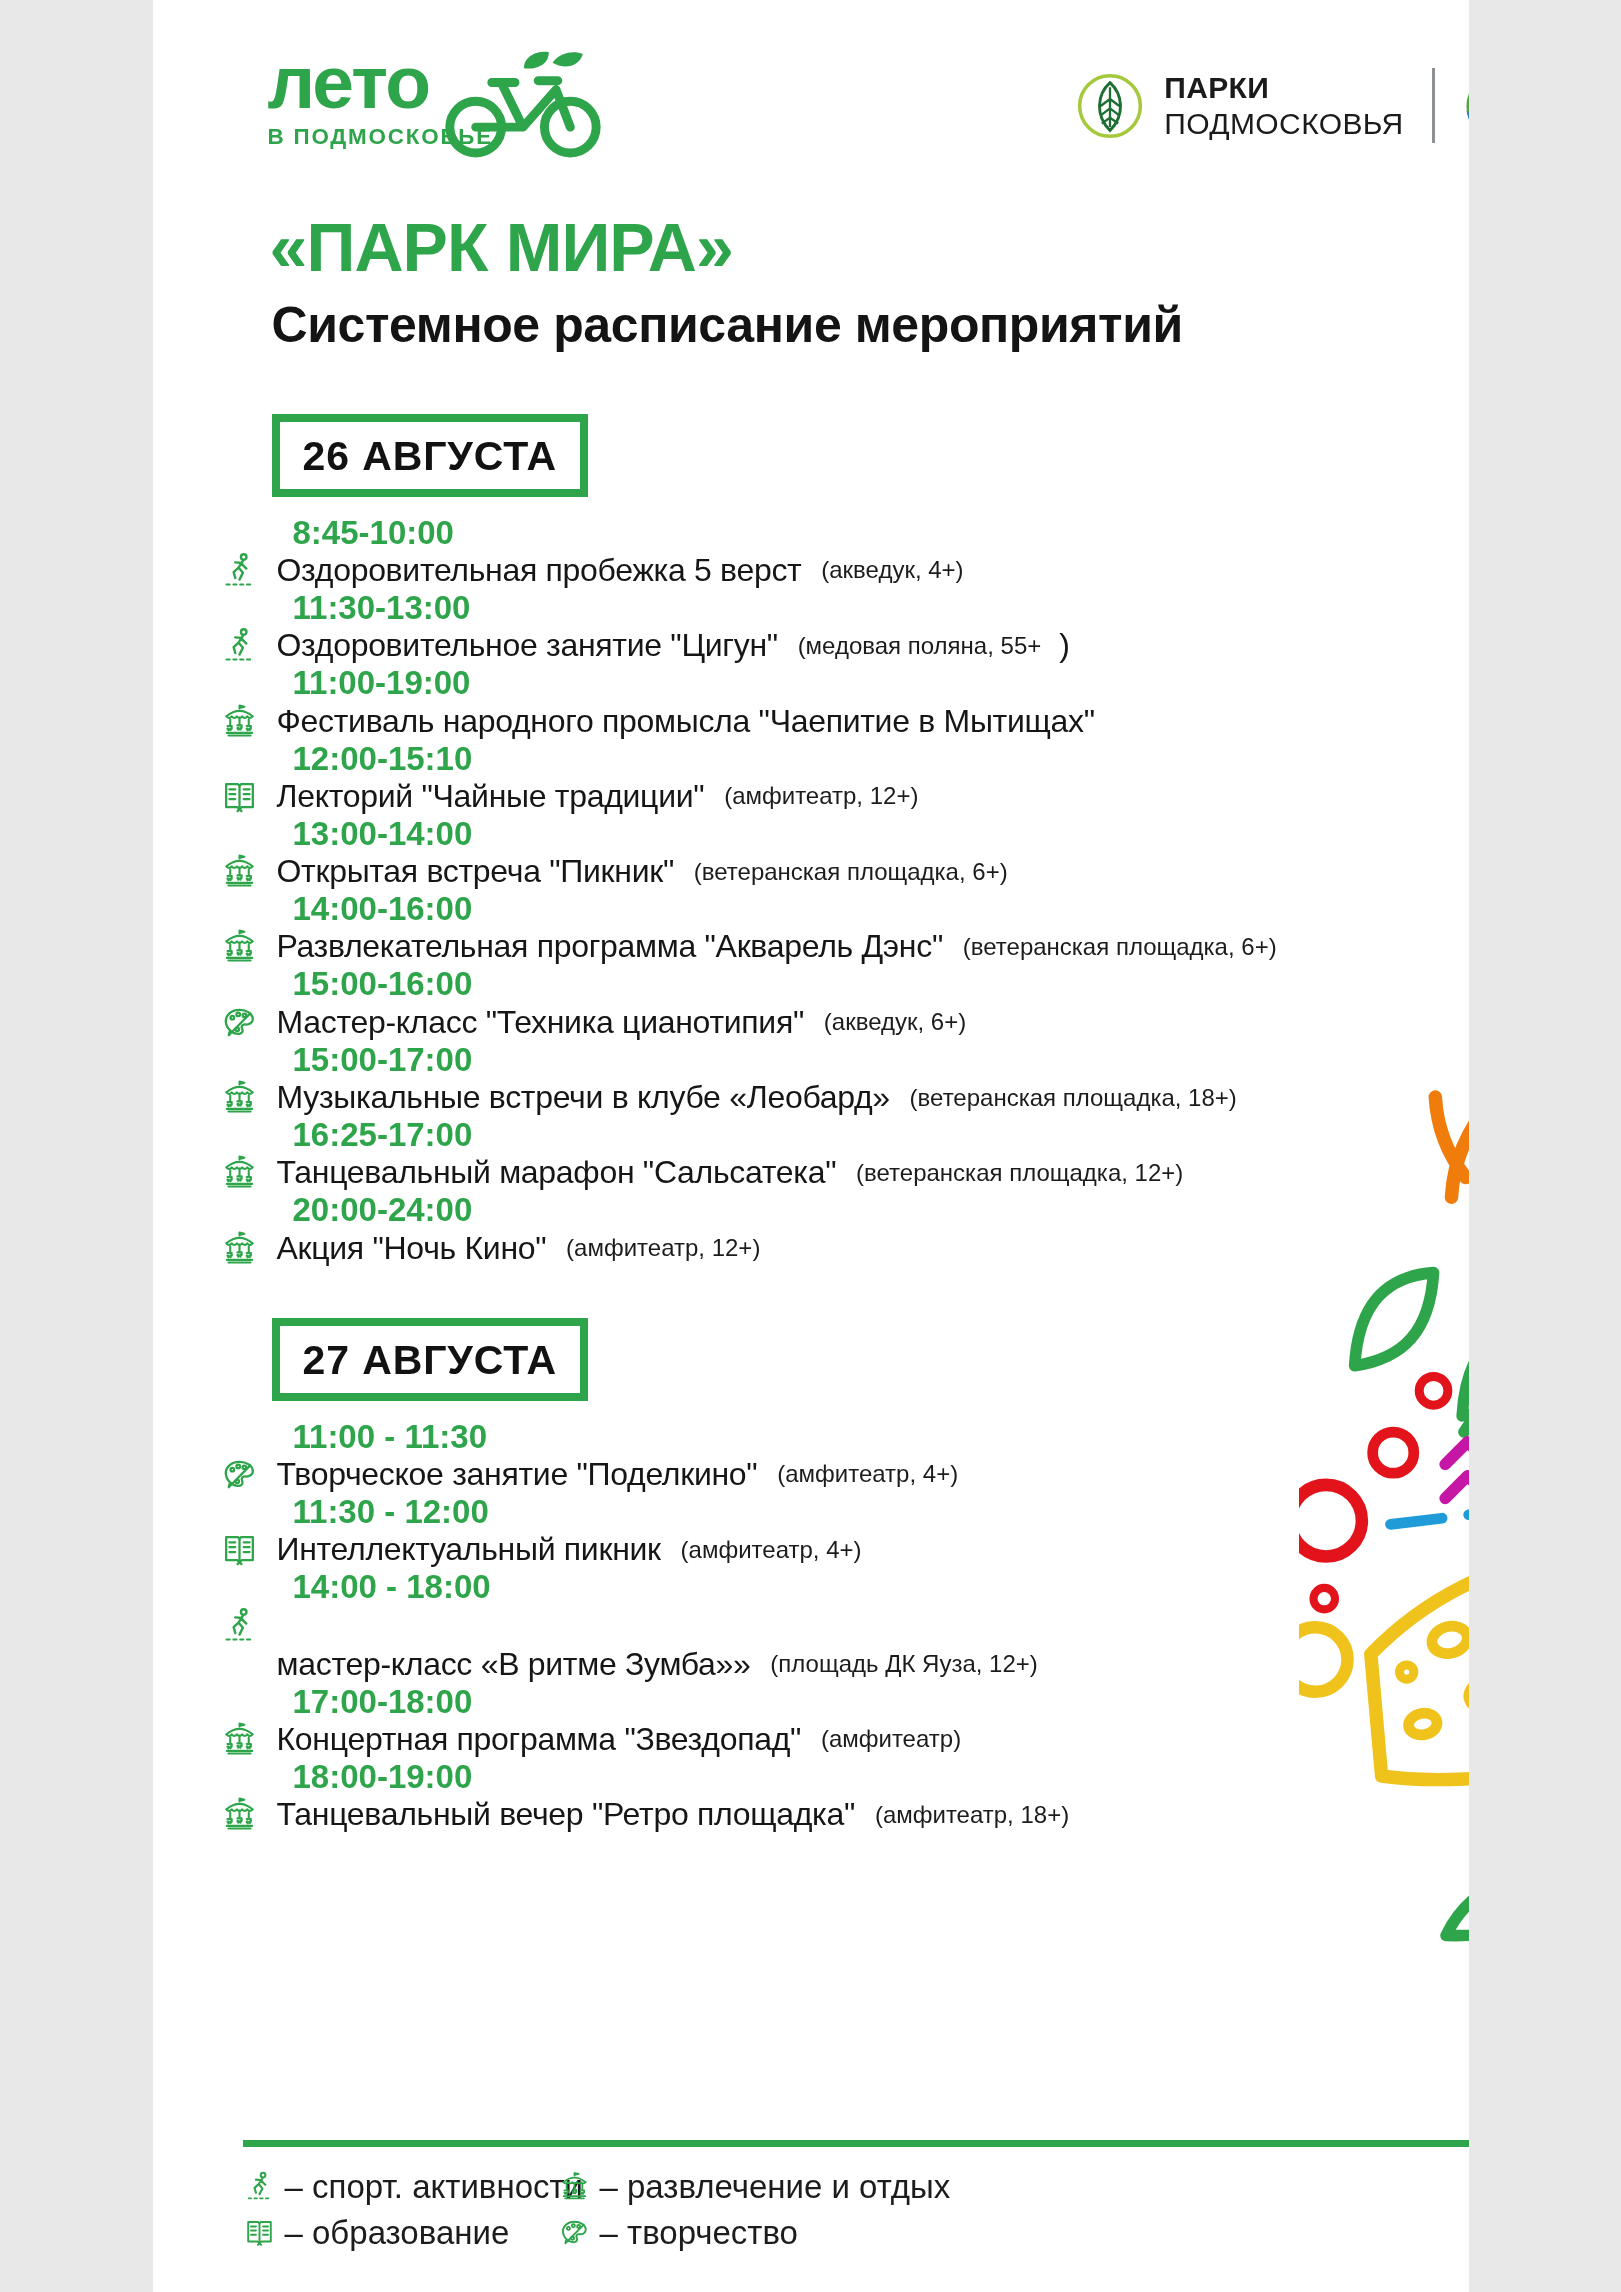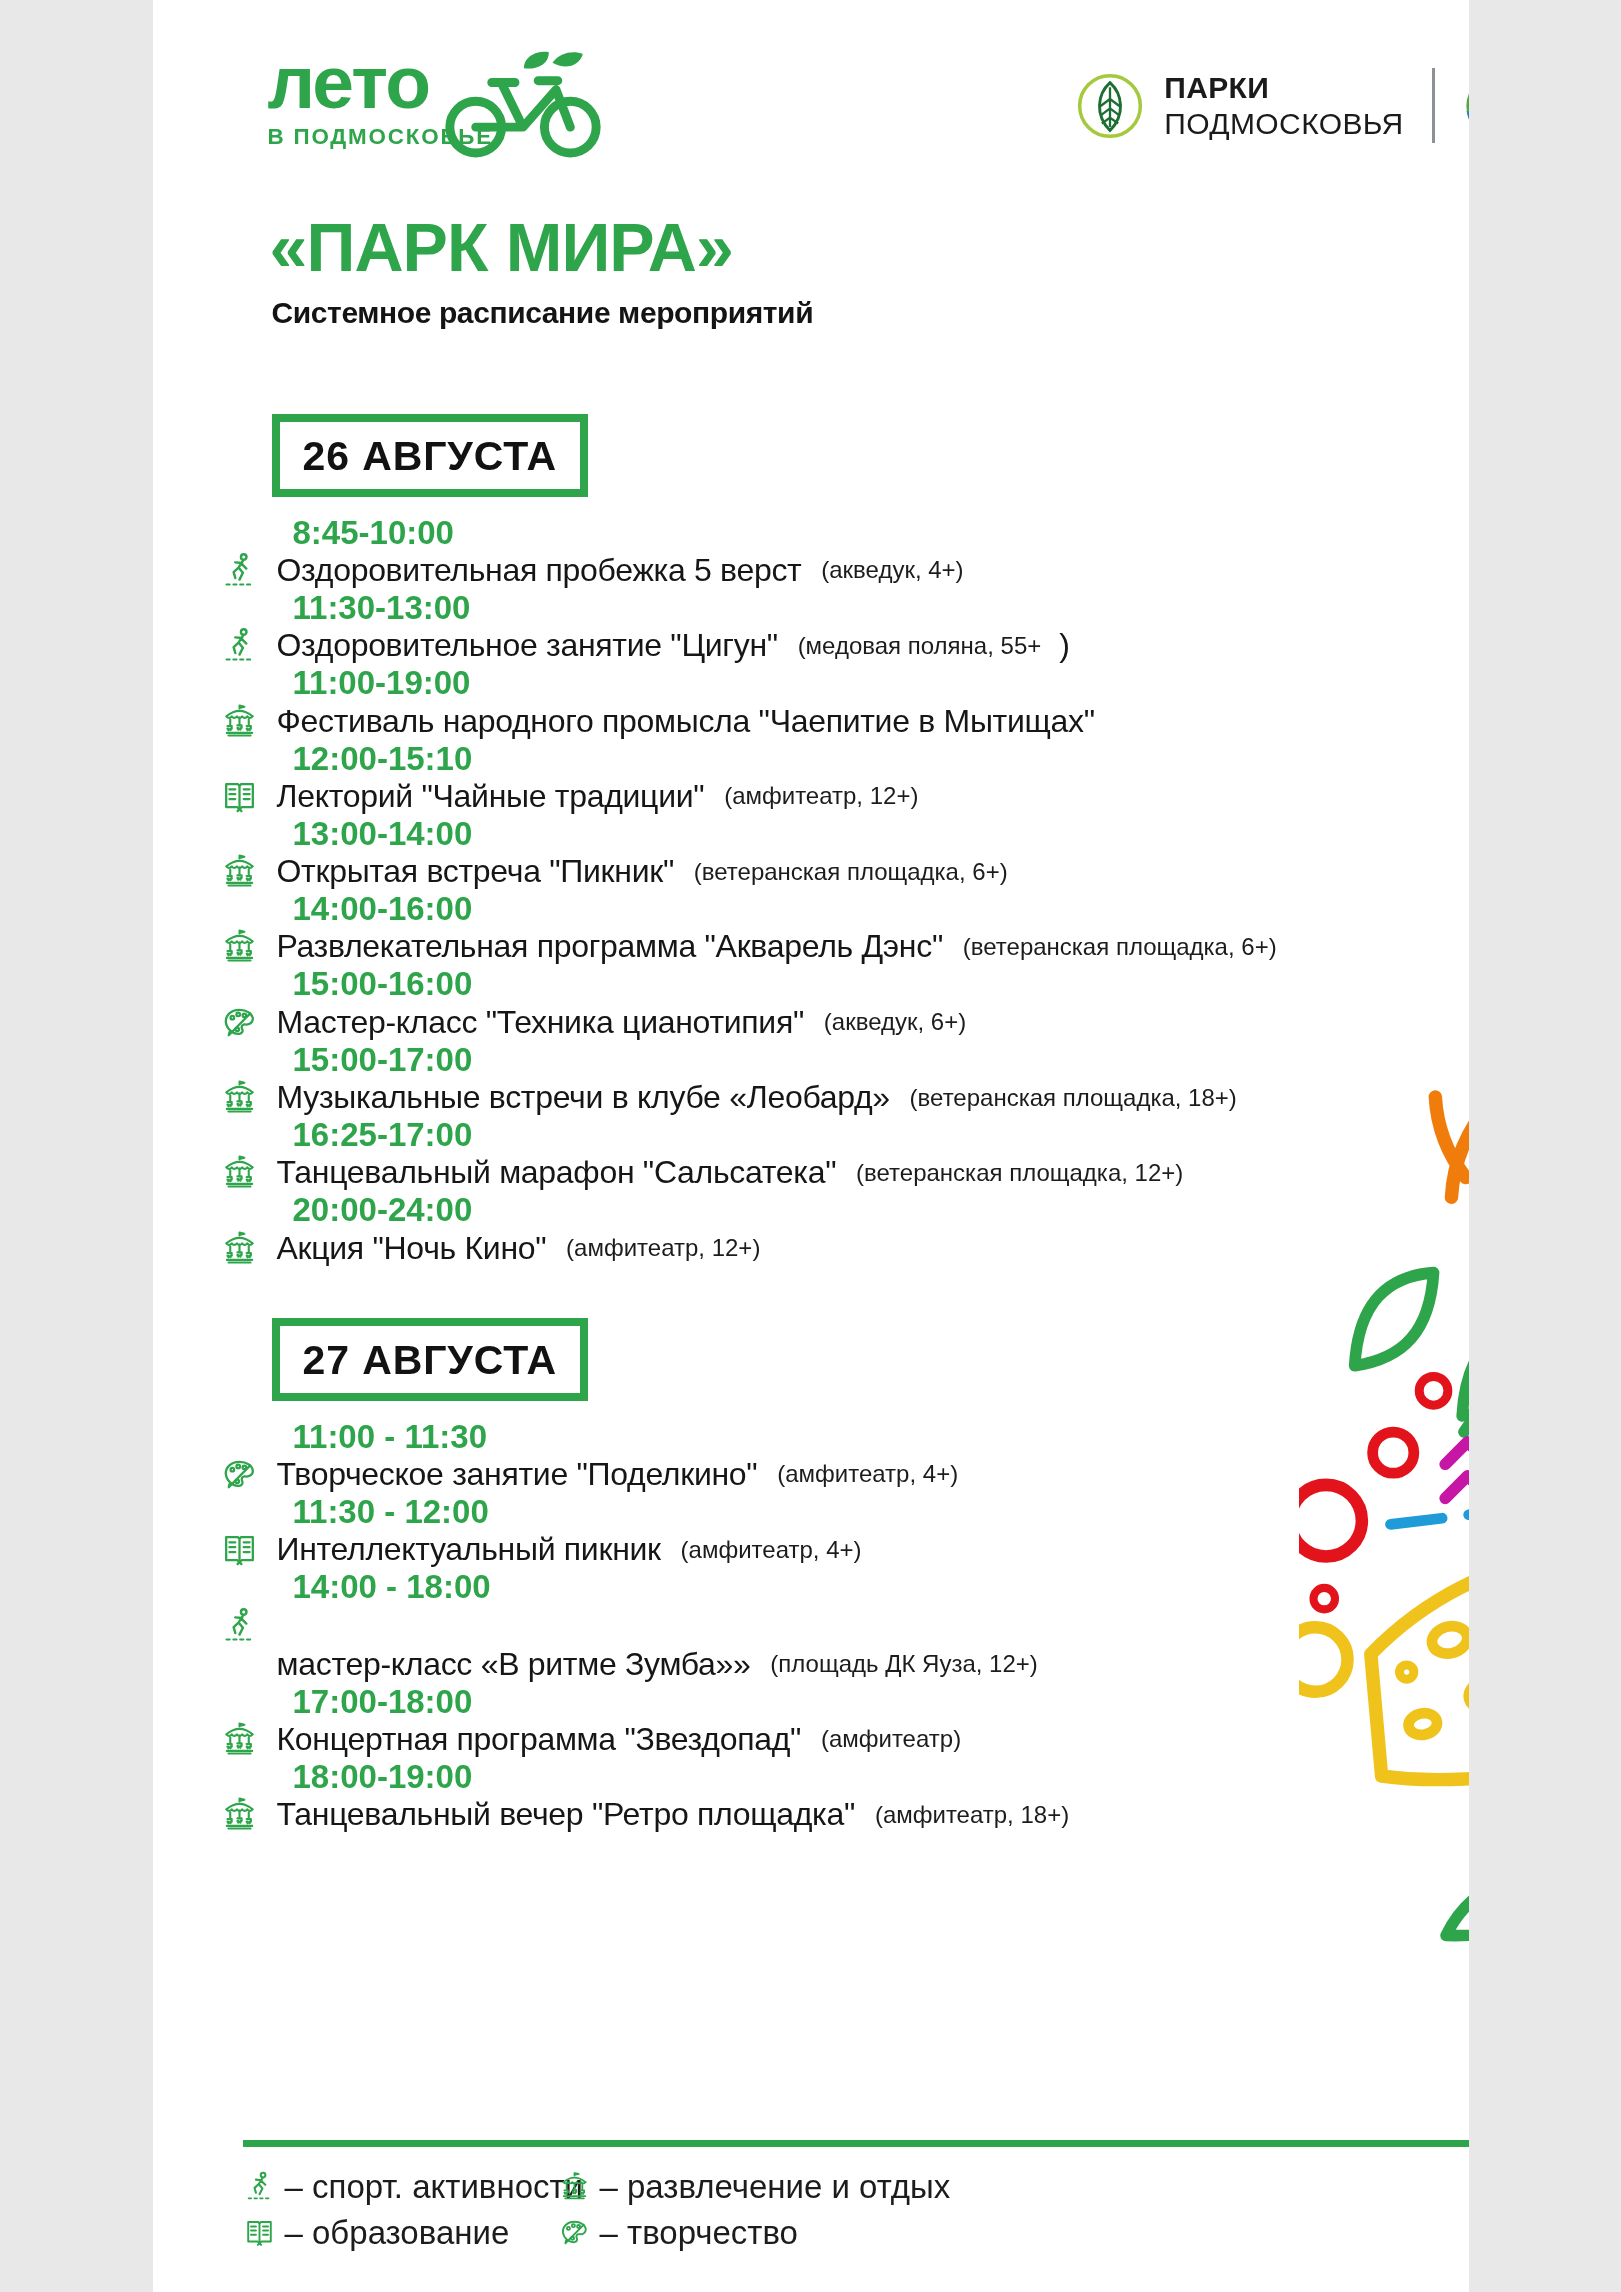--- a/index.html
+++ b/index.html
@@ -22,21 +22,21 @@
   .logos-right{position:absolute;left:922px;top:68px;display:flex;align-items:center;gap:19.7px;}
   .pp-icon{flex:none}
   .pp-name{font-size:30px;line-height:1.2;color:#1b1b1b;letter-spacing:0.4px;}
   .pp-name .b{font-weight:800;}
   .logo-divider{width:2.7px;height:75px;background:#8c9196;margin:0 9px;}
   .myt-name{font-size:27px;line-height:1.25;color:#1b1b1b;font-weight:500;}
   .myt-name .b{font-weight:800;}
 
   
   .page-title{position:absolute;left:117px;top:208px;font-size:68px;font-weight:800;color:var(--green);letter-spacing:-0.9px;}
-  .page-subtitle{position:absolute;left:119px;top:296px;font-size:30px;font-weight:800;color:var(--ink);letter-spacing:-0.4px;}
+  .page-subtitle{position:absolute;left:119px;top:296px;font-size:50px;font-weight:800;color:var(--ink);letter-spacing:-0.4px;}
 
   
   .day{position:absolute;left:67px;width:1487px;}
   #day-0{top:414px;} #day-1{top:1318px;}
   .date-badge{display:inline-block;margin-left:52px;border:8px solid var(--green);padding:10.7px 23px 9px;font-size:41px;font-weight:800;color:#121212;letter-spacing:0.9px;}
   .events{margin-top:18px;}
   .event{margin-bottom:0;}
   .time{margin-left:73px;font-size:33px;line-height:1.1;font-weight:600;color:var(--green);}
   .trow{display:flex;align-items:center;gap:18px;height:39px;white-space:nowrap;}
   .eicon{flex:none;width:39px;height:39px;display:inline-flex;}

